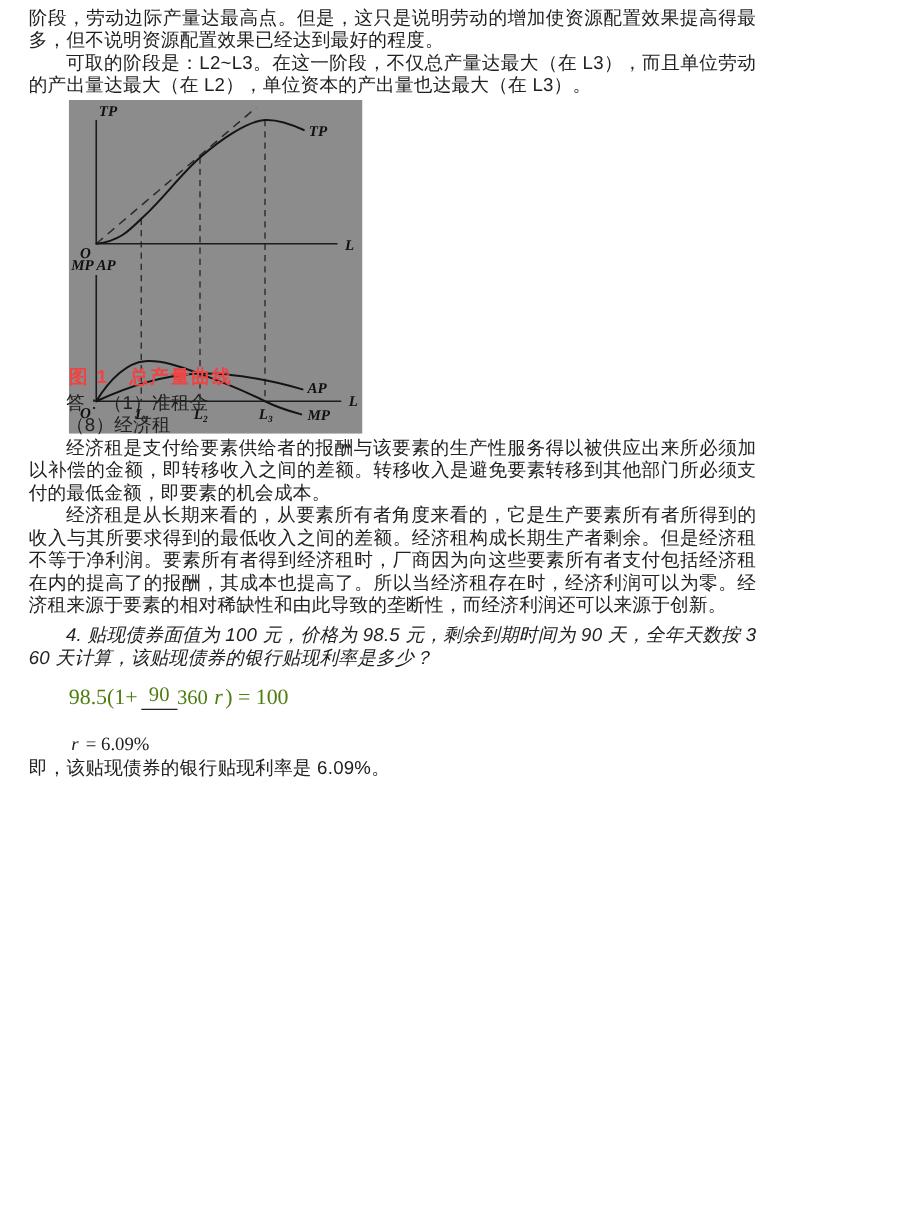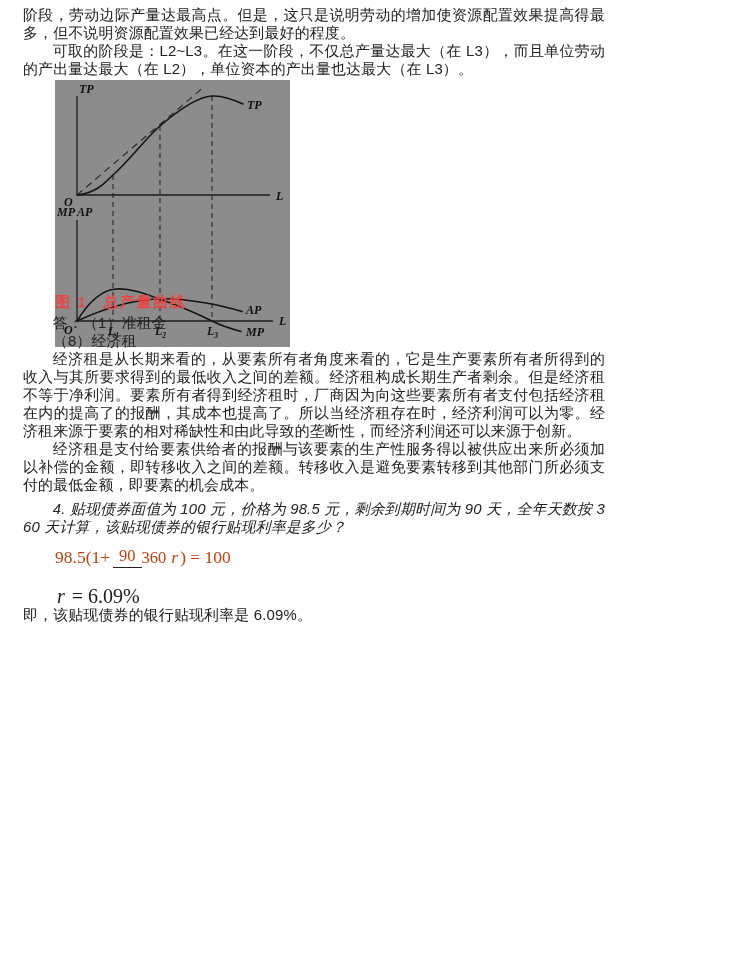--- a/index.html
+++ b/index.html
@@ -16,29 +16,29 @@
   .q3{margin-top:20px;}
   .q4{margin-top:6px;font-style:italic;}
   .figure{margin:2px 0 4px 32px;width:235px;height:202px;}
   .figure svg{display:block;}
   .caption{
     margin:8px 0 0 32px;font-size:15px;font-weight:bold;
     color:#ef4444;letter-spacing:1.5px;line-height:23.5px;
   }
   .formula{
     margin:2px 0 0 32px;display:flex;align-items:center;height:40px;
-    font-family:"Liberation Serif",serif;font-size:17.5px;color:#c2410c;
+    font-family:"Liberation Serif",serif;font-size:17.5px;color:#4d7c0f;
   }
   .frac{display:inline-flex;flex-direction:row;align-items:center;margin:0 3px;font-size:16.5px;line-height:1.12;}
   .frac .num{padding:0 6px 1px;border-bottom:1.4px solid #222;}
   .frac .den{padding-top:1px;}
   .var{font-style:italic;margin:0 2px;}
   .formula-result{
     margin:8px 0 0 32px;font-family:"Liberation Serif",serif;
-    font-size:20px;color:#1c1c1c;line-height:20px;
+    font-size:15px;color:#1c1c1c;line-height:20px;
   }
   
   .ax{stroke:#1c1c1c;stroke-width:1.3;fill:none;}
   .cv{stroke:#141414;stroke-width:1.6;fill:none;stroke-linecap:round;}
   .dash{stroke:#2a2a2a;stroke-width:1.1;fill:none;stroke-dasharray:5 4;}
   .ray{stroke:#2a2a2a;stroke-width:1.2;fill:none;stroke-dasharray:7 5;}
   .flbl{font-family:"Liberation Serif",serif;font-style:italic;font-weight:bold;fill:#101010;font-size:12px;}
   .sub{font-size:7.5px;}
 </style>
 </head>
@@ -86,22 +86,22 @@
 
       <text class="flbl" x="191" y="234">AP</text>
       <text class="flbl" x="191" y="256">MP</text>
     </svg>
   </div>
 
   <div class="caption">图 1　总产量曲线</div>
 
   <p class="para indent">答：（1）准租金</p>
   <p class="para indent">（8）经济租</p>
+  <p class="para indent">经济租是支付给要素供给者的报酬与该要素的生产性服务得以被供应出来所必须加以补偿的金额，即转移收入之间的差额。转移收入是避免要素转移到其他部门所必须支付的最低金额，即要素的机会成本。</p>
   <p class="para indent">经济租是从长期来看的，从要素所有者角度来看的，它是生产要素所有者所得到的收入与其所要求得到的最低收入之间的差额。经济租构成长期生产者剩余。但是经济租不等于净利润。要素所有者得到经济租时，厂商因为向这些要素所有者支付包括经济租在内的提高了的报酬，其成本也提高了。所以当经济租存在时，经济利润可以为零。经济租来源于要素的相对稀缺性和由此导致的垄断性，而经济利润还可以来源于创新。</p>
-  <p class="para indent">经济租是支付给要素供给者的报酬与该要素的生产性服务得以被供应出来所必须加以补偿的金额，即转移收入之间的差额。转移收入是避免要素转移到其他部门所必须支付的最低金额，即要素的机会成本。</p>
 
   <p class="para indent q4">4. 贴现债券面值为 100 元，价格为 98.5 元，剩余到期时间为 90 天，全年天数按 360 天计算，该贴现债券的银行贴现利率是多少？</p>
 
   <div class="formula">
     <span>98.5(1+</span>
     <span class="frac">
       <span class="num">90</span>
       <span class="den">360</span>
     </span>
     <span class="var">r</span>

